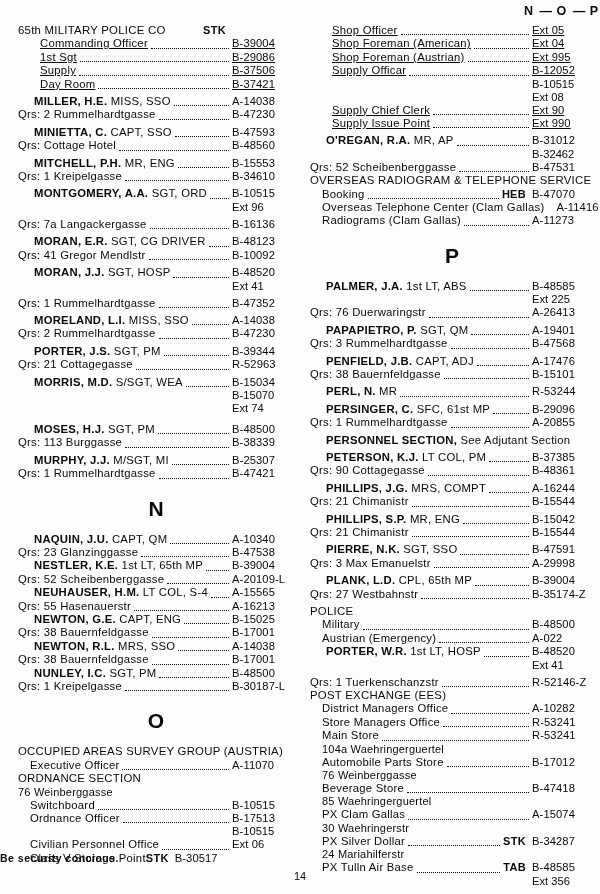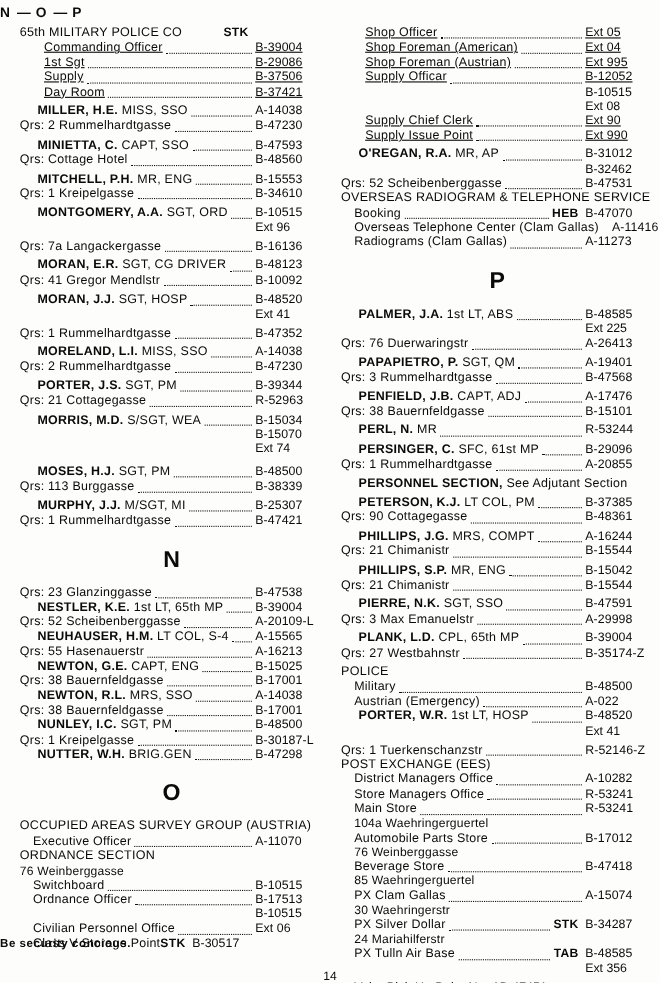--- a/index.html
+++ b/index.html
@@ -9,21 +9,21 @@
     color:#0a0a0a;
     -webkit-font-smoothing:none;
   }
   .page{
     position:absolute;inset:0;
     background:#fdfdfc;
   }
   
   .running-head{
     position:absolute;top:4px;left:0;right:0;
-    text-align:left;
+    text-align:right;
     font-size:12.5px;font-weight:bold;letter-spacing:2.0px;
   }
   .running-head .dash{letter-spacing:0;padding:0 1px;}
 
   .cols{
     position:absolute;top:24px;left:0;right:0;bottom:48px;
     display:flex;
   }
   .col{
     width:300px;box-sizing:border-box;position:relative;
@@ -90,21 +90,21 @@
   }
   .cont .num{width:62px;text-align:left;}
 
   .spacer4{height:4px;}
 
   .footer-note{
     position:absolute;left:0;right:0;bottom:30px;
     font-size:10.5px;font-weight:bold;letter-spacing:.5px;
   }
   .page-number{
-    position:absolute;left:0;right:0;bottom:0;
+    position:absolute;left:0;right:0;bottom:12px;
     text-align:center;font-size:11px;
   }
   .addr{
     font-size:11px;letter-spacing:.2px;line-height:13px;
   }
 </style>
 </head>
 <body>
 
 <div class="page">
@@ -267,20 +267,25 @@
           <span class="leader"></span>
           <span class="num">B-25307</span>
         </div>
         <div class="row ind0">
           <span class="label plain">Qrs: 1 Rummelhardtgasse</span>
           <span class="leader"></span>
           <span class="num">B-47421</span>
         </div>
         <div class="letter">N</div>
         <div class="row ind0">
+          <span class="label nm"><b>NAQUIN, J.U.</b><span class="plain"> CAPT, QM</span></span>
+          <span class="leader"></span>
+          <span class="num">A-10340</span>
+        </div>
+        <div class="row ind0">
           <span class="label plain">Qrs: 23 Glanzinggasse</span>
           <span class="leader"></span>
           <span class="num">B-47538</span>
         </div>
         <div class="row ind0">
           <span class="label nm"><b>NESTLER, K.E.</b><span class="plain"> 1st LT, 65th MP</span></span>
           <span class="leader"></span>
           <span class="num">B-39004</span>
         </div>
         <div class="row ind0">
@@ -320,25 +325,20 @@
         </div>
         <div class="row ind0">
           <span class="label nm"><b>NUNLEY, I.C.</b><span class="plain"> SGT, PM</span></span>
           <span class="leader"></span>
           <span class="num">B-48500</span>
         </div>
         <div class="row ind0">
           <span class="label plain">Qrs: 1 Kreipelgasse</span>
           <span class="leader"></span>
           <span class="num">B-30187-L</span>
-        </div>
-        <div class="row ind0">
-          <span class="label nm"><b>NUTTER, W.H.</b><span class="plain"> BRIG.GEN</span></span>
-          <span class="leader"></span>
-          <span class="num">B-47298</span>
         </div>
         <div class="letter">O</div>
         <div class="row ind0">
           <span class="label org">OCCUPIED AREAS SURVEY GROUP (AUSTRIA)</span>
           <span class="leader blank"></span>
           <span class="num"></span>
         </div>
         <div class="row ind1">
           <span class="label plain">Executive Officer</span>
           <span class="leader"></span>

